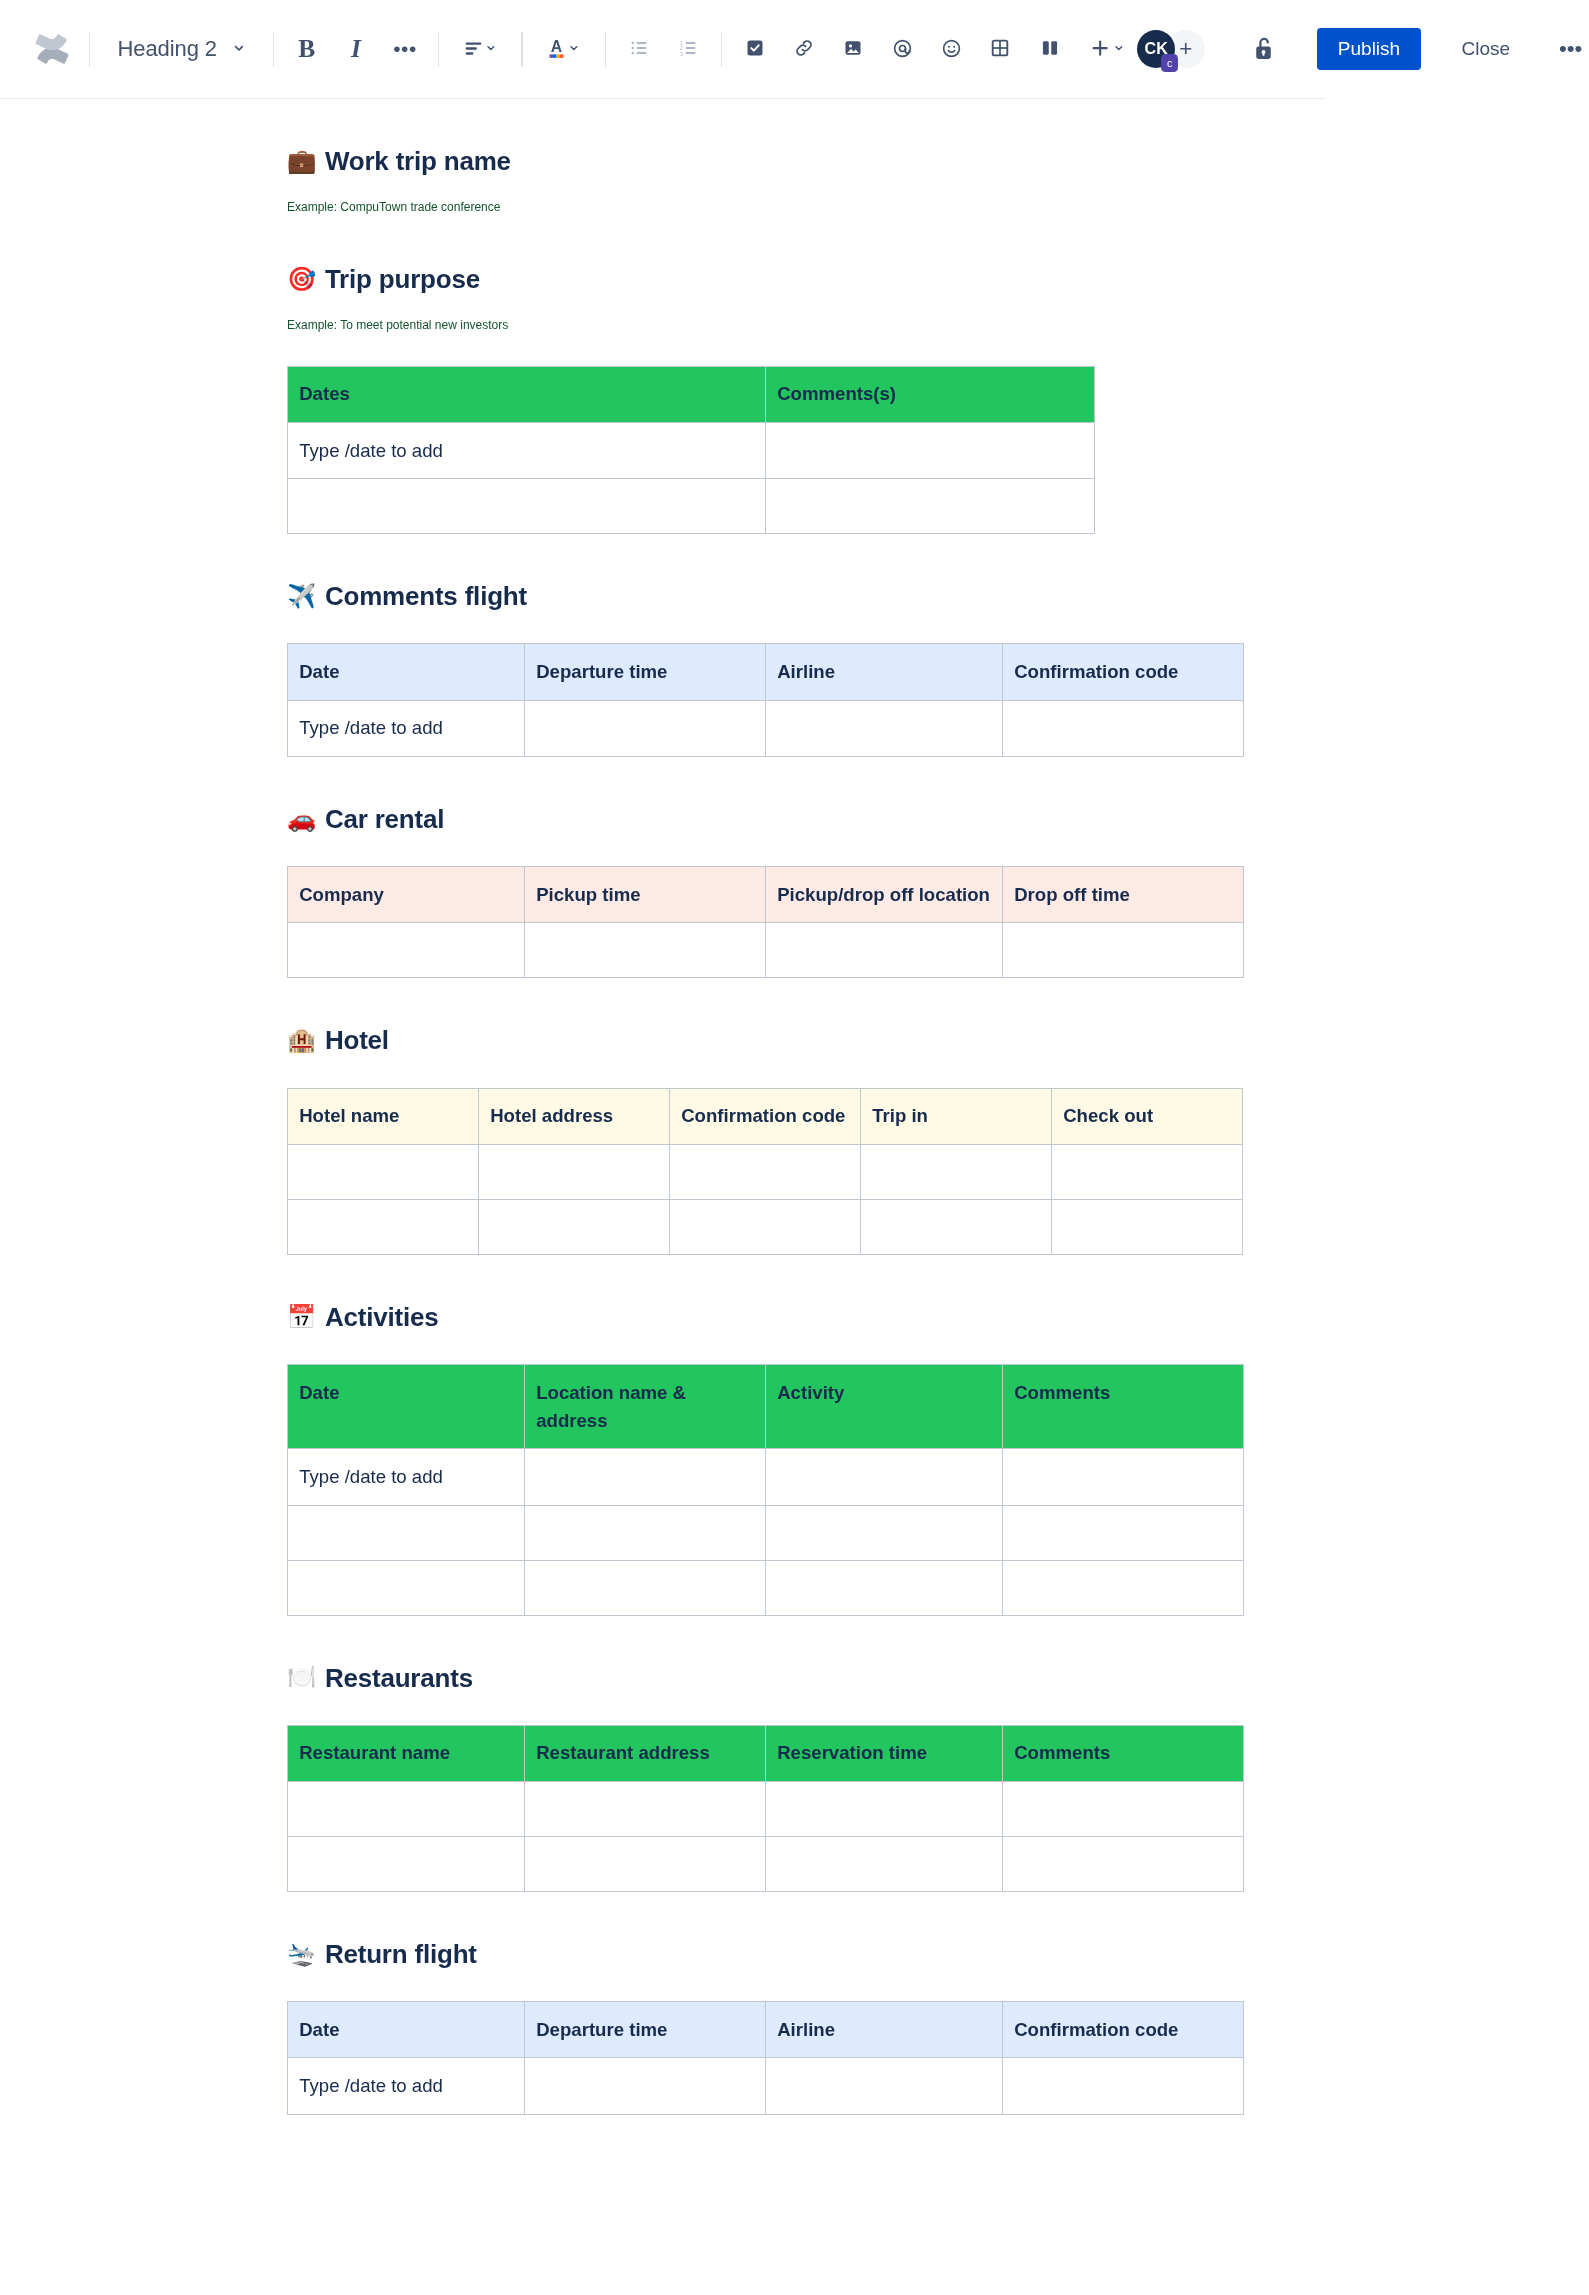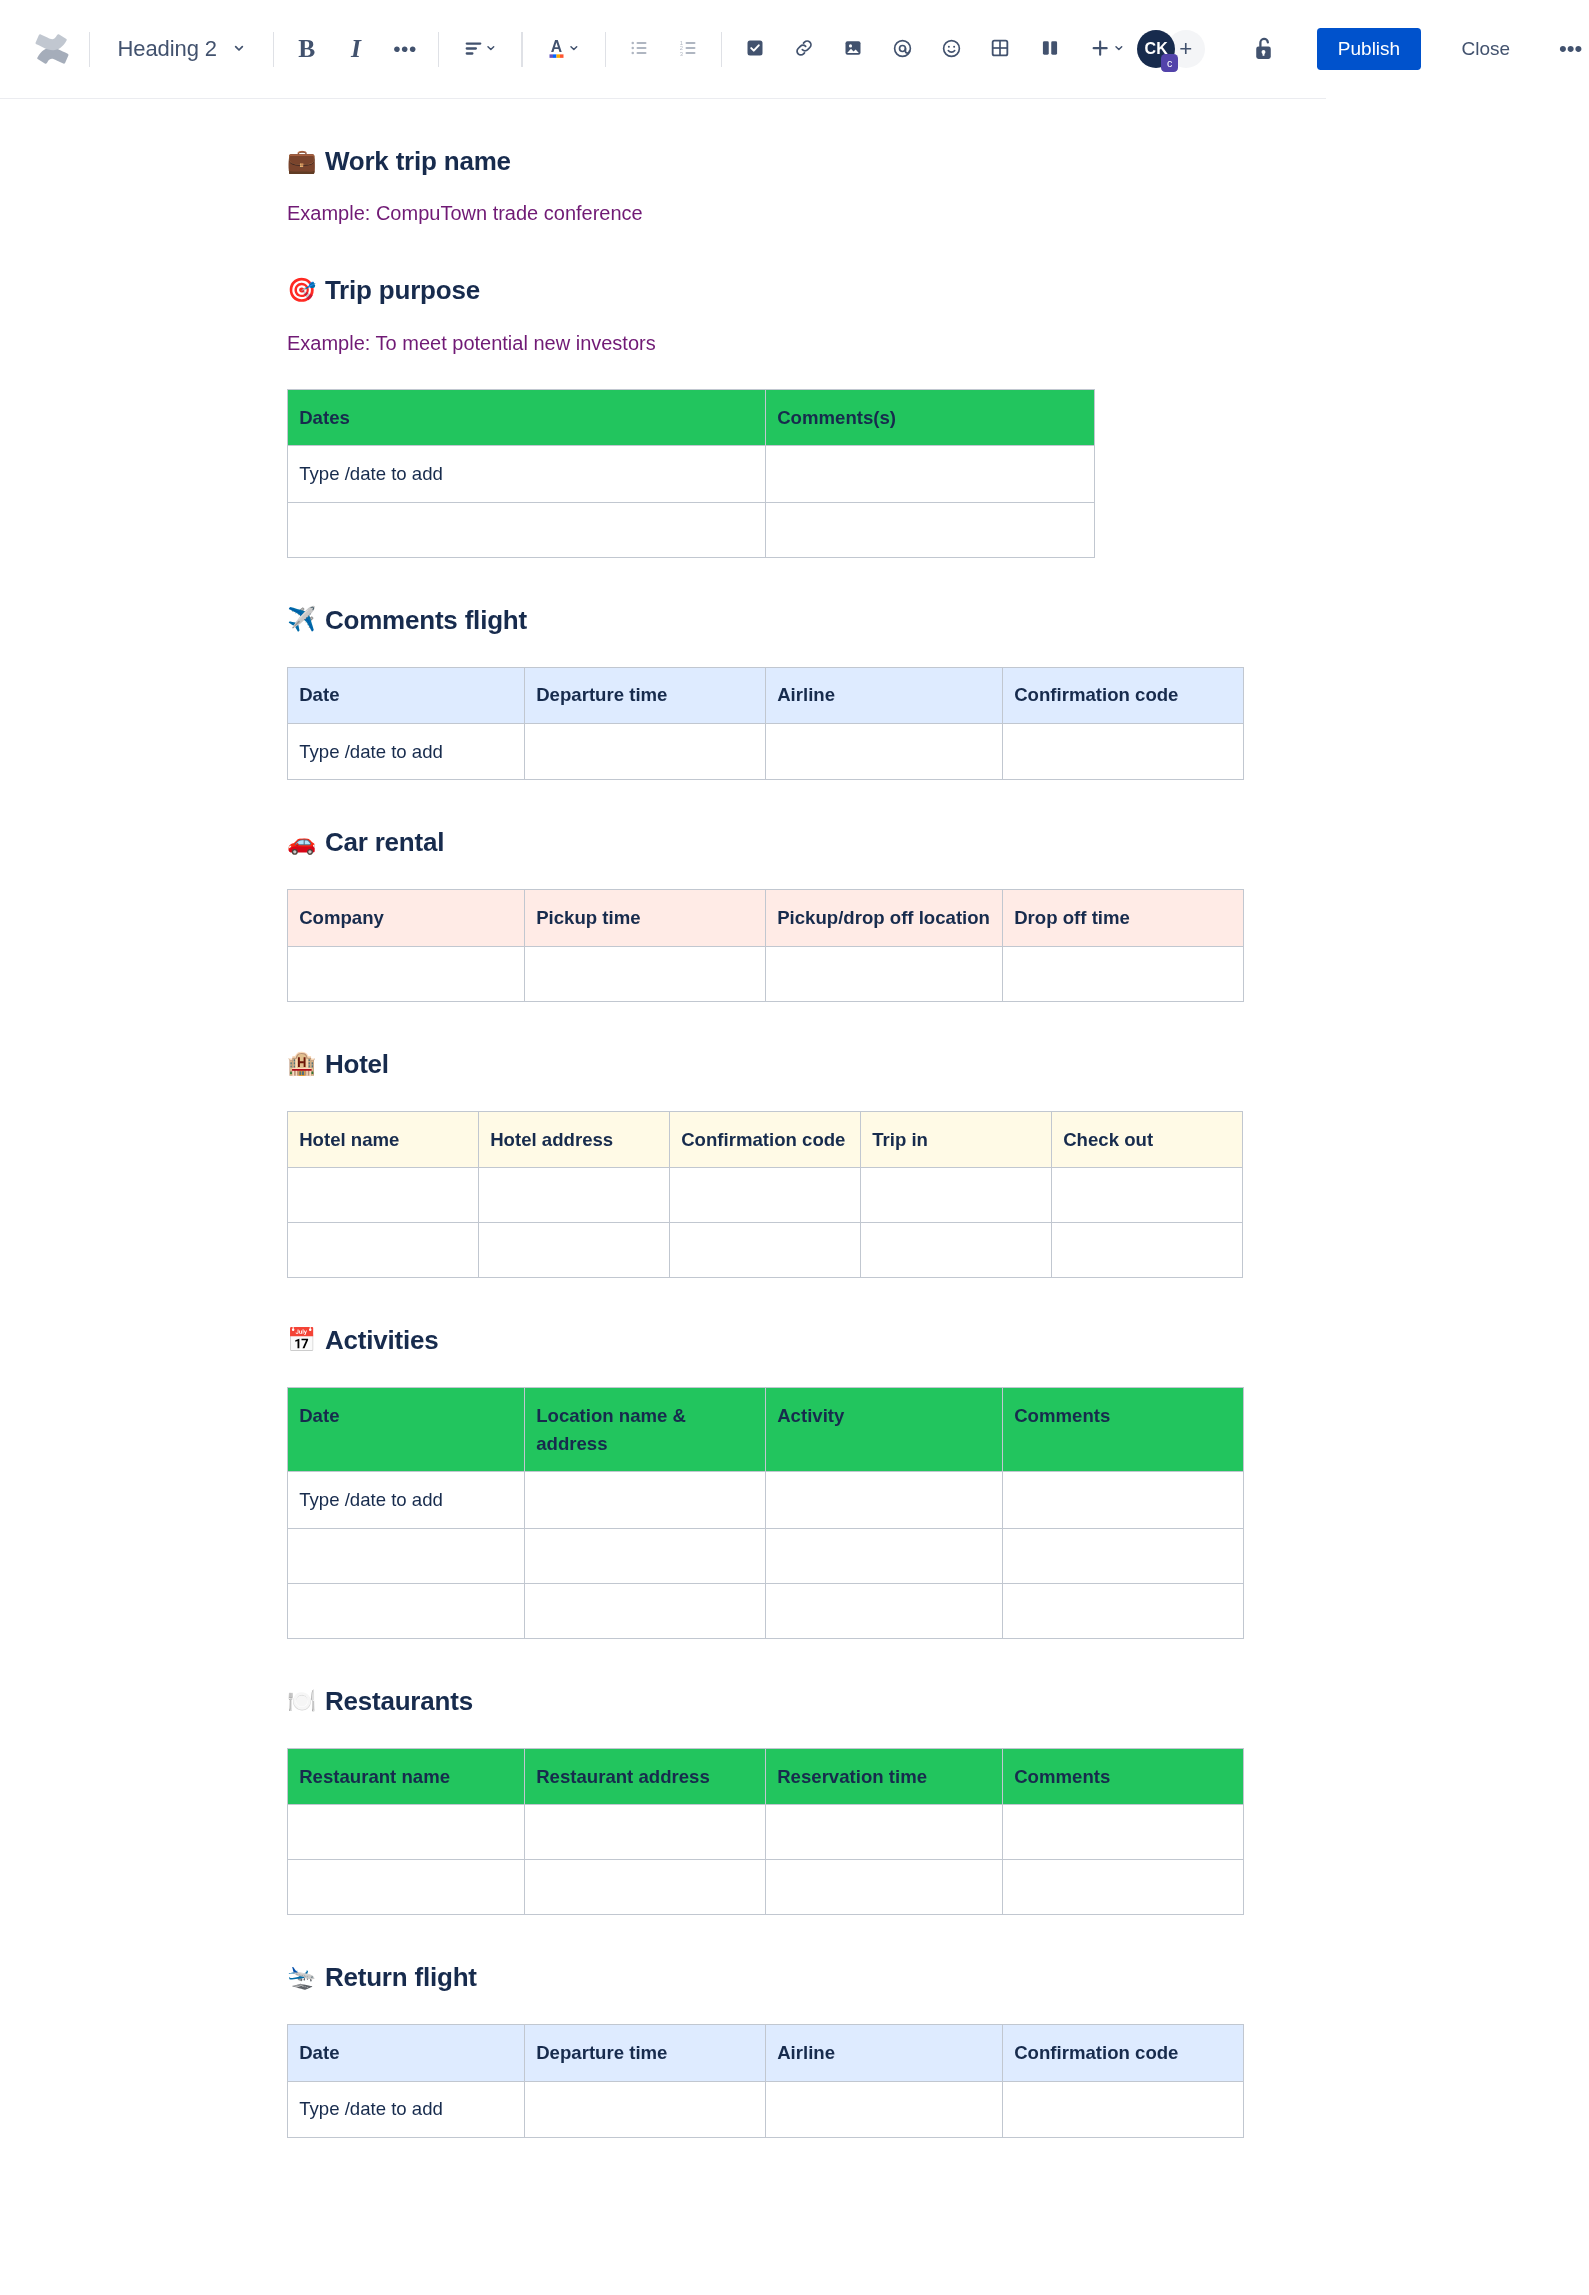--- a/index.html
+++ b/index.html
@@ -162,22 +162,22 @@
     margin-bottom: 0;
     line-height: 1.2;
   }
   .emoji {
     font-size: 23.6px;
     line-height: 1;
     display: inline-block;
     font-family: "DejaVu Sans", sans-serif;
   }
   p.example {
-    font-size: 20px;
-    color: #701a75;
+    font-size: 12px;
+    color: #14532d;
     margin-top: 22.3px;
     line-height: 1.45;
   }
 
   
   table.ct {
     border-collapse: collapse;
     margin-top: 31px;
     table-layout: fixed;
     border: 1.2px solid #c1c7d0;

